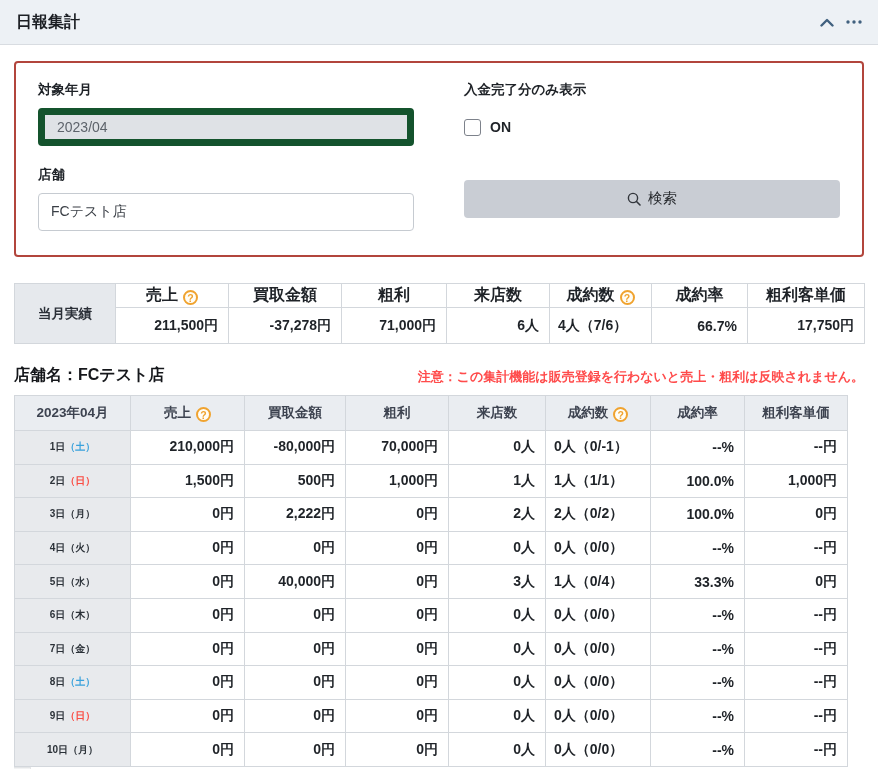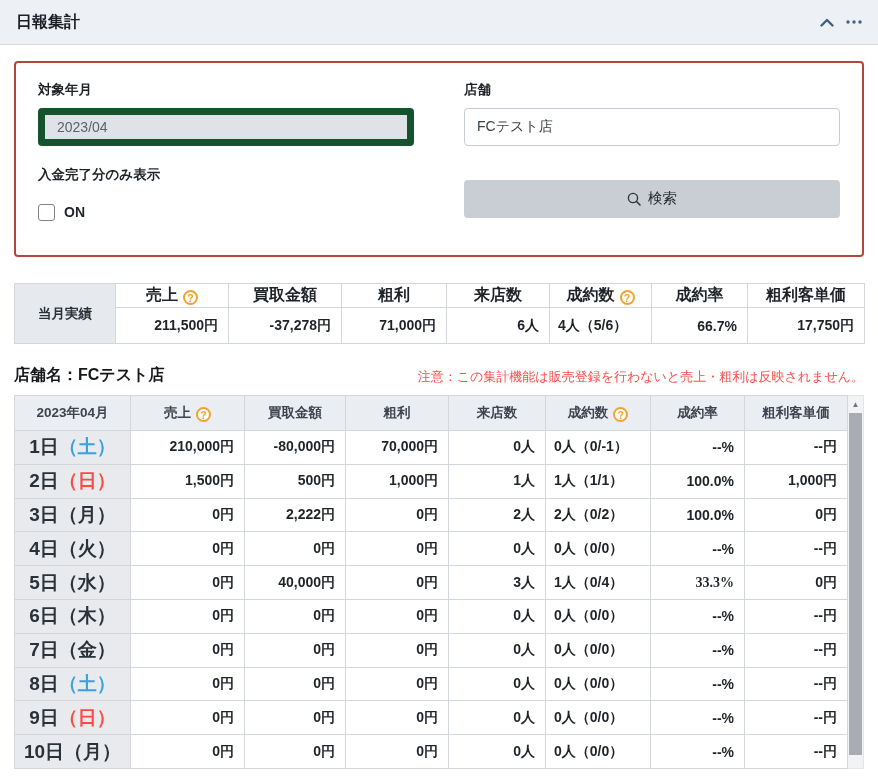--- a/index.html
+++ b/index.html
@@ -62,43 +62,43 @@
     font-weight:bold; text-align:center; vertical-align:-2px; cursor:pointer; background:#fffdf6;
   }
   td.val {
     background:#fff; font-weight:bold; font-size:14px; text-align:right;
     padding:0 10px 0 4px; color:#1f2328;
   }
   td.val.left { text-align:left; padding-left:8px; }
   .c-darkred { color:#a63a32; }
   .c-red     { color:#f4605c; }
   .c-green   { color:#3eb370; }
-  .c-orange  { color:#f0a32f;font-family:Liberation Serif, serif; }
+  .c-orange  { color:#f0a32f; }
   .c-gray    { color:#7b8695; }
 
   
   .summary-table { width:850px; margin-top:26px; }
   .summary-table td.val { height:36px; }
   .summary-rowlabel {
     background:#e6e9ed; font-weight:bold; font-size:13.5px; text-align:center; color:#2b3038;
   }
 
   
   .section-head {
     display:flex; justify-content:space-between; align-items:flex-end; margin:21px 0 9px;
   }
   .store-name { font-size:16px; font-weight:bold; color:#15171b; }
-  .warning { font-size:13px; font-weight:normal; color:#ff4b4b; }
-
-  
-  .daily-wrap { display:flex; height:374px; overflow:hidden; }
+  .warning { font-size:13px; font-weight:bold; color:#ff4b4b; }
+
+  
+  .daily-wrap { display:flex; height:374px; overflow:hidden;flex-direction:column; }
   .daily-table { width:833px; }
   .daily-table td { height:33.6px; }
   td.date {
-    background:#e8eaed; text-align:center; font-weight:bold; font-size:19px; color:#2b3138;
+    background:#e8eaed; text-align:center; font-weight:bold; font-size:10px; color:#2b3138;
   }
   .wd-sat  { color:#3aa2dc; }
   .wd-sun  { color:#fa4b42; }
   .wd-week { color:#2b3138; }
 
   
   .vscrollbar {
     width:17px; background:#f2f3f4; position:relative; border:1px solid #e3e5e7; border-left:none;
   }
   .sb-btn {
@@ -132,29 +132,29 @@
 
 <div class="content">
 
   <div class="search-panel">
     <div class="form-grid">
       <div class="field">
         <label>対象年月</label>
         <input class="input readonly" readonly="" value="2023/04" style="">
       </div>
       <div class="field">
-        <label>店舗</label>
-        <input class="input normal" value="FCテスト店" style="">
-      </div>
-      <div class="field">
         <label>入金完了分のみ表示</label>
         <div class="checkbox-row">
           <span class="checkbox"></span>
           <span class="on-label">ON</span>
         </div>
+      </div>
+      <div class="field">
+        <label>店舗</label>
+        <input class="input normal" value="FCテスト店" style="">
       </div>
       <div class="field btn-field">
         <button class="search-btn">
           <svg width="14" height="14" viewBox="0 0 14 14">
               <circle cx="6" cy="6" r="4.6" fill="none" stroke="#32363c" stroke-width="1.4"></circle>
               <line x1="9.5" y1="9.5" x2="13" y2="13" stroke="#32363c" stroke-width="1.6" stroke-linecap="round"></line>
             </svg>
           <span>検索</span>
         </button>
       </div>
@@ -181,21 +181,21 @@
           <th>来店数</th>
           <th>成約数<span class="help-icon">?</span></th>
           <th>成約率</th>
           <th>粗利客単価</th>
         </tr>
       <tr id="summary-values-row">
           <td class="val c-darkred">211,500円</td>
           <td class="val c-red">-37,278円</td>
           <td class="val">71,000円</td>
           <td class="val">6人</td>
-          <td class="val left">4人（5/6）</td>
+          <td class="val left">4人（7/6）</td>
           <td class="val c-gray">66.7%</td>
           <td class="val">17,750円</td>
         </tr>
     </tbody>
   </table>
 
   <div class="section-head">
     <div class="store-name">店舗名：FCテスト店</div>
     <div class="warning">注意：この集計機能は販売登録を行わないと売上・粗利は反映されません。</div>
   </div>

